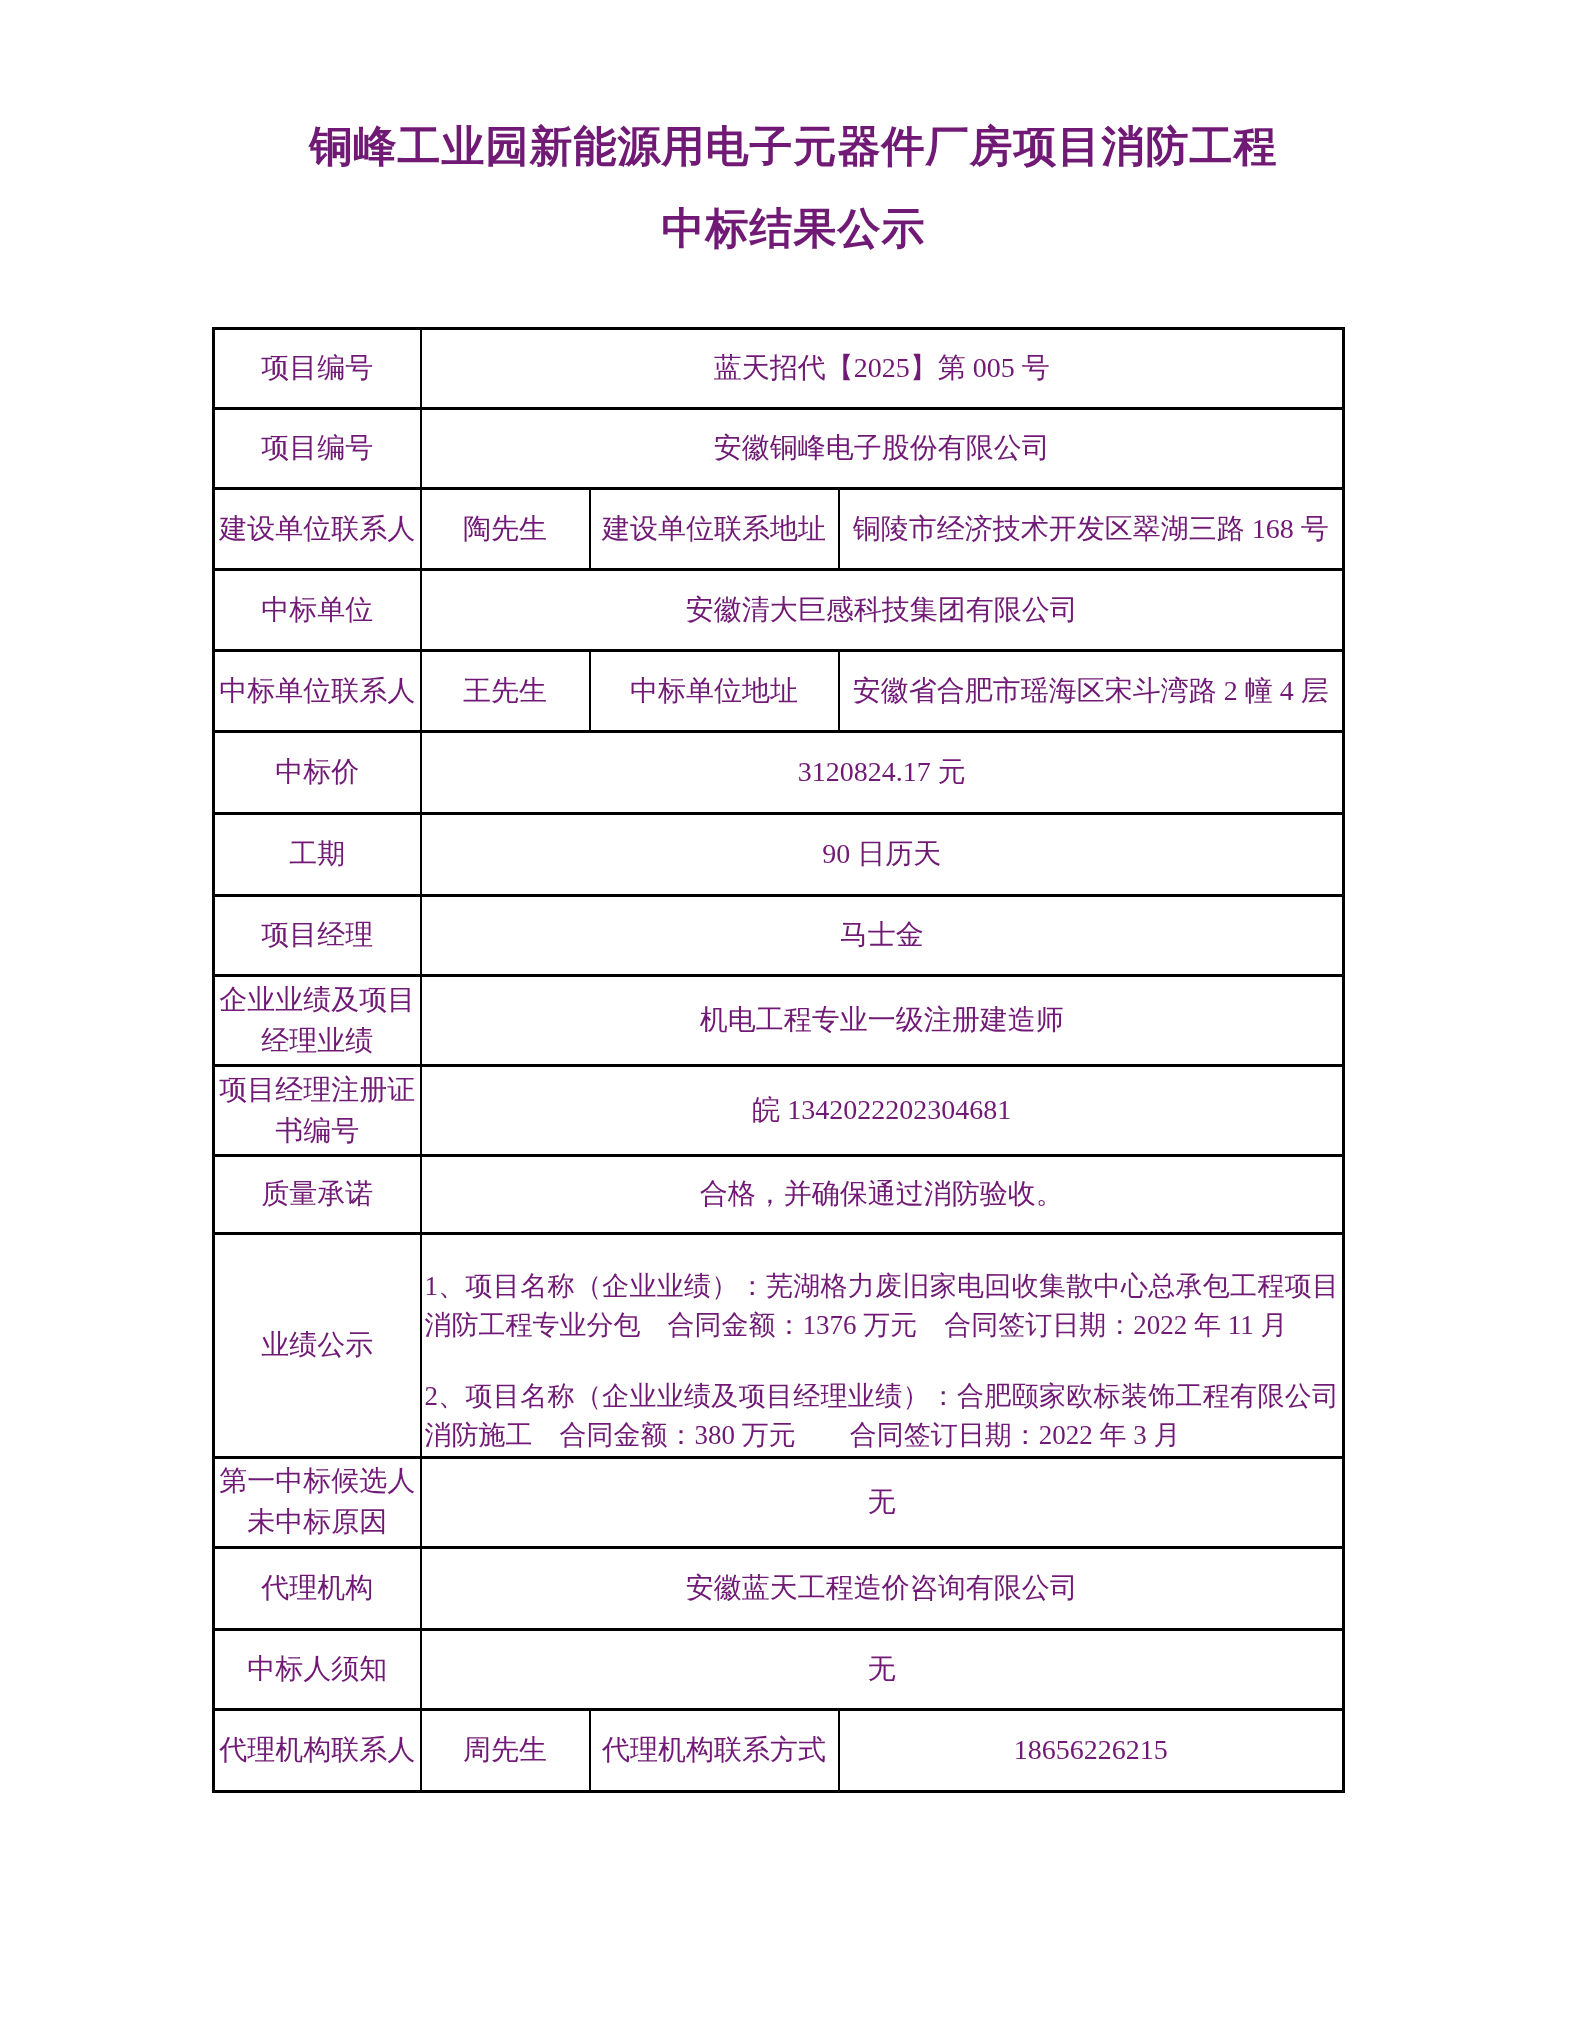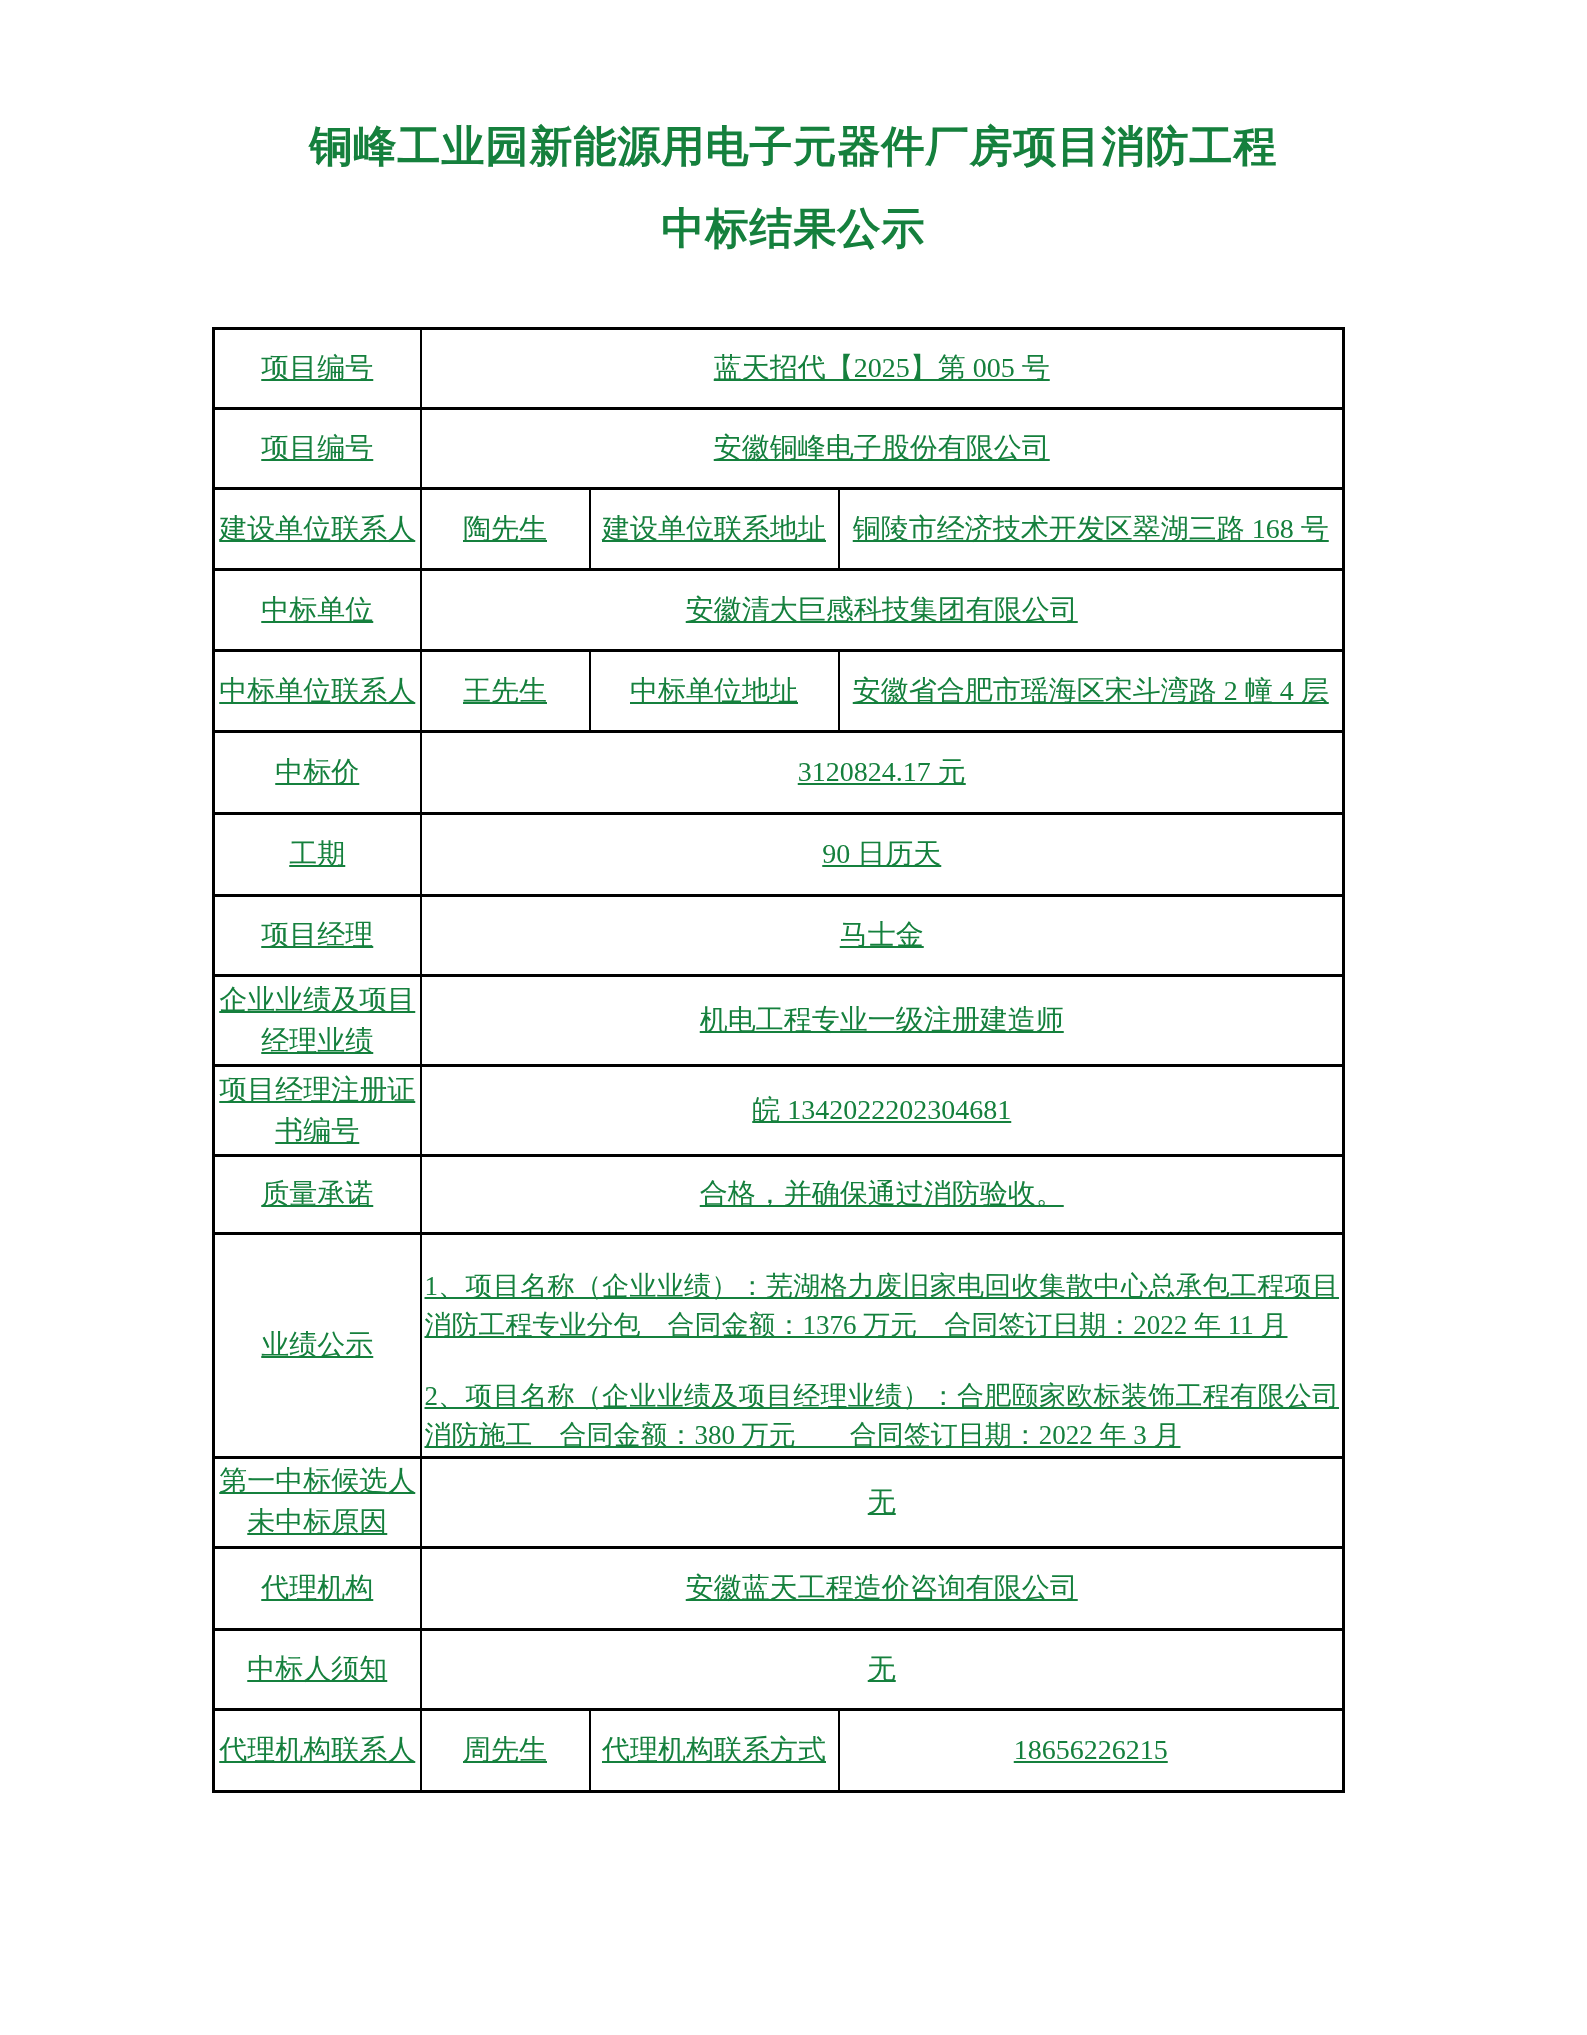--- a/index.html
+++ b/index.html
@@ -1,21 +1,21 @@
 <!DOCTYPE html>
 <html><head>
 <meta charset="utf-8">
 <style>
   html, body { margin: 0; padding: 0; background: #ffffff; }
   .page {
     position: relative;
     width: 1587px;
     height: 1925px;
     background: #ffffff;
-    color: #15803d;
+    color: #701a75;
     font-family: "Liberation Serif", "DejaVu Serif", serif;
     overflow: hidden;
   }
   .title-line {
     position: absolute;
     left: 0;
     width: 100%;
     text-align: center;
     font-size: 43px;
     font-weight: bold;
@@ -39,21 +39,20 @@
     border-left: 2px solid #000000;
     border-right: 2px solid #000000;
     border-top: 3px solid #000000;
     border-bottom: 3px solid #000000;
     text-align: center;
     vertical-align: middle;
     padding: 0 3px;
     line-height: 1.45;
     overflow: hidden;
     word-break: break-all;
-    text-decoration: underline;
   }
   td.cell-performance {
     text-align: justify;
     padding: 4px 10px;
     font-size: 27px;
     line-height: 41px;
   }
   td.cell-performance .perf-item {
     text-align: justify;
     text-justify: inter-ideograph;

